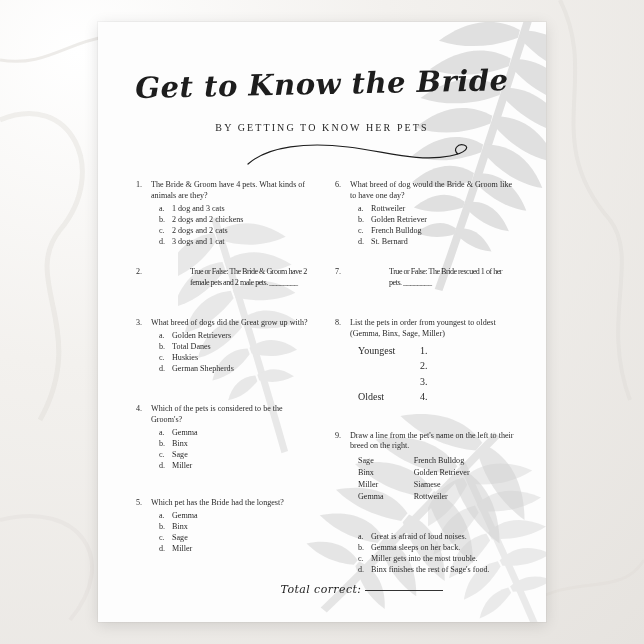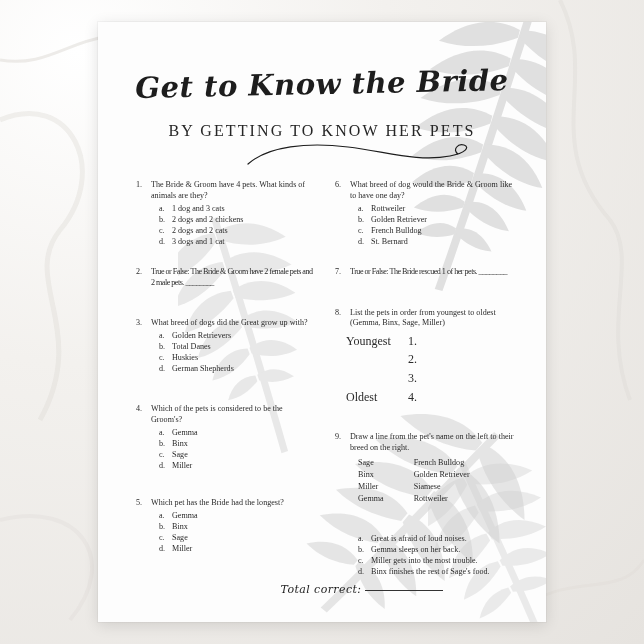--- a/index.html
+++ b/index.html
@@ -63,21 +63,21 @@
     color: #1d1d1d;
     transform: rotate(-1.2deg);
   }
   .subtitle {
     position: absolute;
     top: 100px;
     left: 0;
     width: 100%;
     text-align: center;
     font-family: "Liberation Serif", serif;
-    font-size: 16px;
+    font-size: 10px;
     letter-spacing: 2.1px;
     color: #262626;
   }
   .swash {
     position: absolute;
     top: 118px;
     left: 0;
     width: 100%;
     height: 34px;
   }
@@ -109,26 +109,26 @@
     margin: 1.5px 0 0 23px;
     padding: 0;
     list-style: none;
   }
   .opts li {
     display: flex;
     gap: 5px;
     line-height: 1.36;
   }
   .opt-ltr { width: 8px; flex: none; }
-  .blank-line { letter-spacing: -.5px; }
+  .blank-line { letter-spacing: -.5px; margin-left: 39px; }
 
   
   .order-rows {
-    margin: 3px 0 0 11px;
-    font-size: 12px;
+    margin: 3px 0 0 23px;
+    font-size: 10px;
   }
   .order-row {
     display: flex;
     align-items: baseline;
     gap: 10px;
     line-height: 1.55;
   }
   .order-label { width: 52px; flex: none; }
   .order-num { width: 10px; }
   .match-cols {

